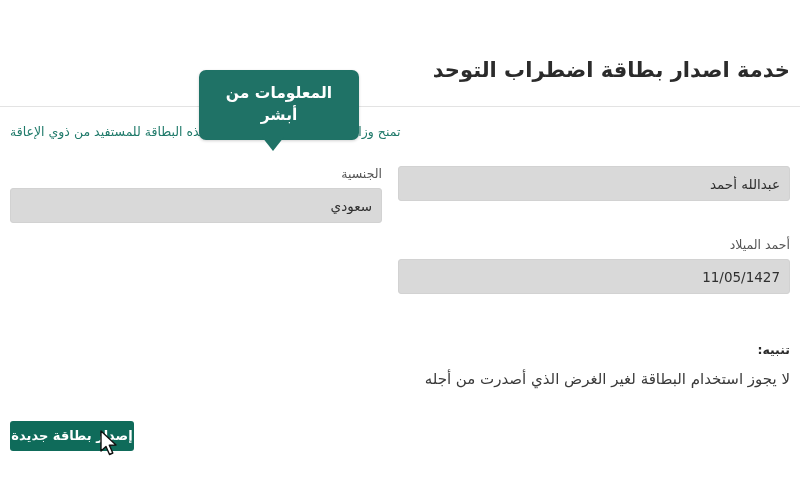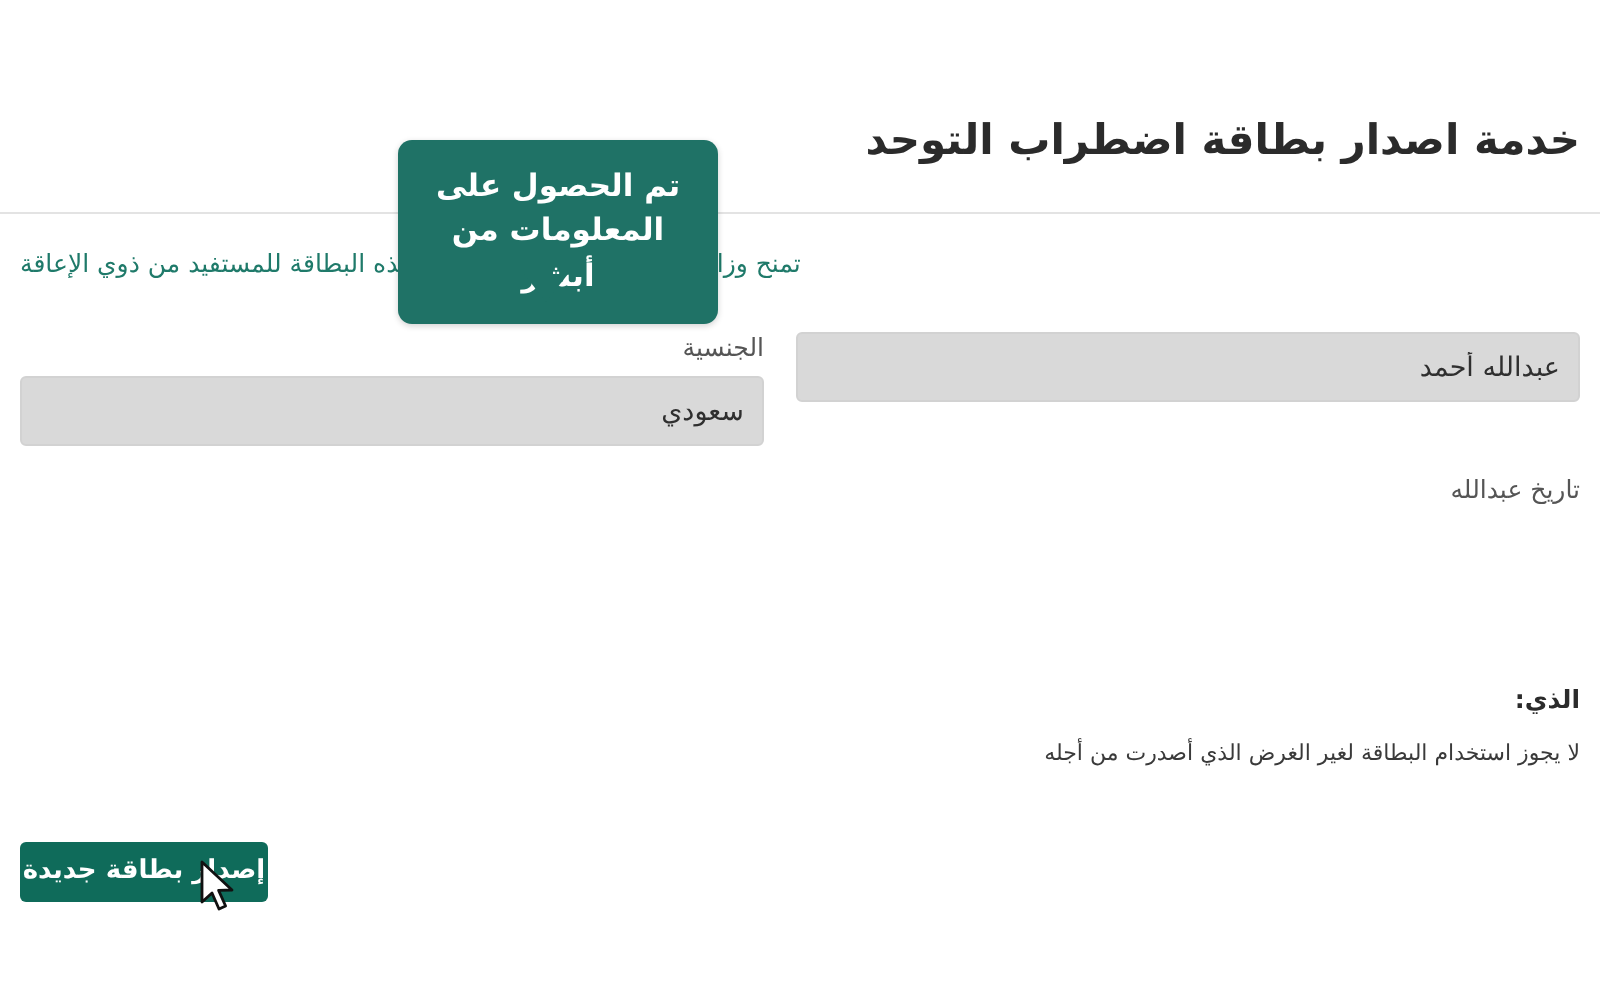--- a/index.html
+++ b/index.html
@@ -170,21 +170,21 @@
     font-size: 12.5px;
     font-weight: bold;
     color: #2b2b2b;
   }
   .note-text {
     position: absolute;
     top: 352px;
     right: 10px;
     width: 780px;
     text-align: right;
-    font-size: 11px;
+    font-size: 15px;
     color: #3a3a3a;
   }
 
   .primary-btn {
     position: absolute;
     top: 403px;
     left: 10px;
     width: 124px;
     height: 30px;
     background: #0f6b5a;
@@ -230,48 +230,48 @@
 
   <div class="content">
 
     <div class="title">خدمة اصدار بطاقة اضطراب التوحد</div>
 
     <div class="divider"></div>
 
     <div class="subtitle">تمنح وزارة العمل و التنمية الاجتماعية هذه البطاقة للمستفيد من ذوي الإعاقة</div>
 
     <div class="callout">
-      <div>تم الحصول على</div>
       <div>المعلومات من أبشر</div>
     </div>
     <div class="callout-tail"></div>
 
     <div class="form">
 
       <div class="row">
         <div class="field right">
           <input class="field-input" type="text" readonly="" value="عبدالله أحمد" style="">
         </div>
         <div class="field left">
           <div class="field-label">الجنسية</div>
           <input class="field-input" type="text" readonly="" value="سعودي" style="">
         </div>
       </div>
 
       <div class="row">
         <div class="field right">
-          <div class="field-label">تاريخ عبدالله</div>
+          <div class="field-label">أحمد الميلاد</div>
+          <input class="field-input ltr-val" type="text" readonly="" value="11/05/1427" style="">
         </div>
         <div class="field left">
         </div>
       </div>
 
     </div>
 
-    <div class="note-title">الذي:</div>
+    <div class="note-title">تنبيه:</div>
     <div class="note-text">لا يجوز استخدام البطاقة لغير الغرض الذي أصدرت من أجله</div>
 
     <button class="primary-btn">إصدار بطاقة جديدة</button>
 
     <svg class="cursor" viewBox="0 0 22 28">
       <path d="M2,1 L2,21 L7,16.5 L10.5,24.5 L13.8,23 L10.3,15.2 L17,15 Z" fill="#ffffff" stroke="#111111" stroke-width="1.4" stroke-linejoin="round"></path>
     </svg>
 
   </div>
 

